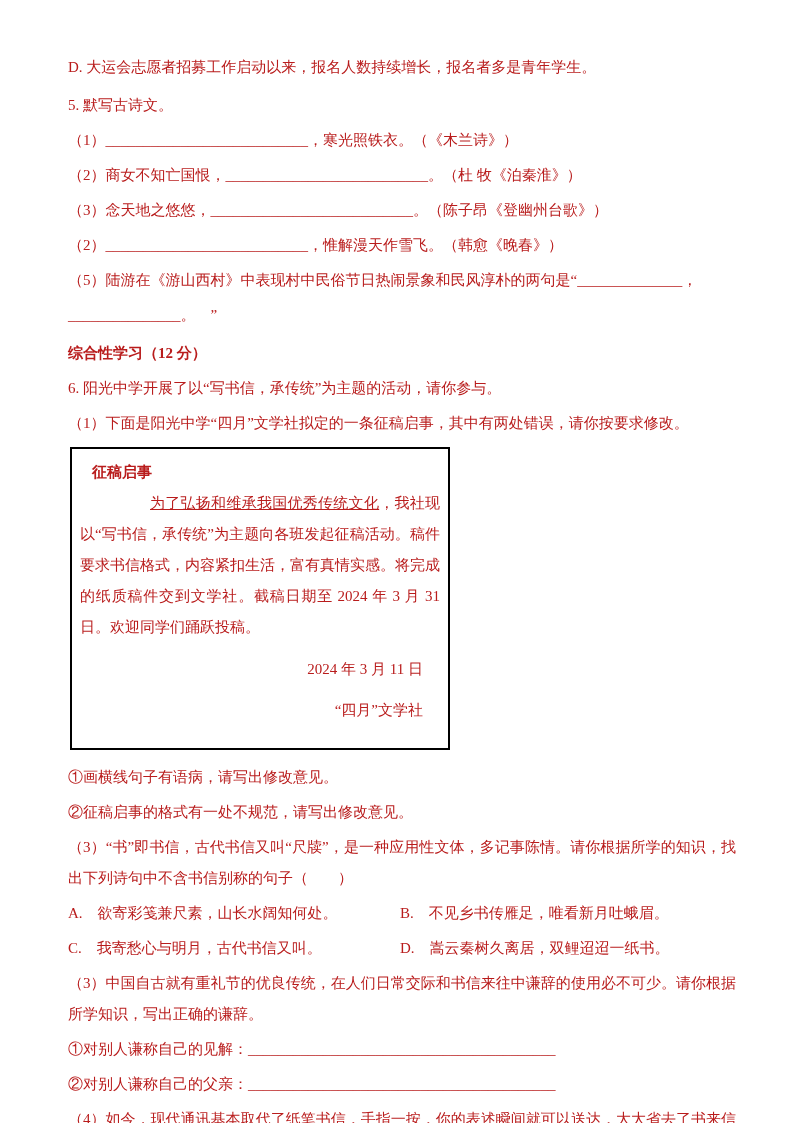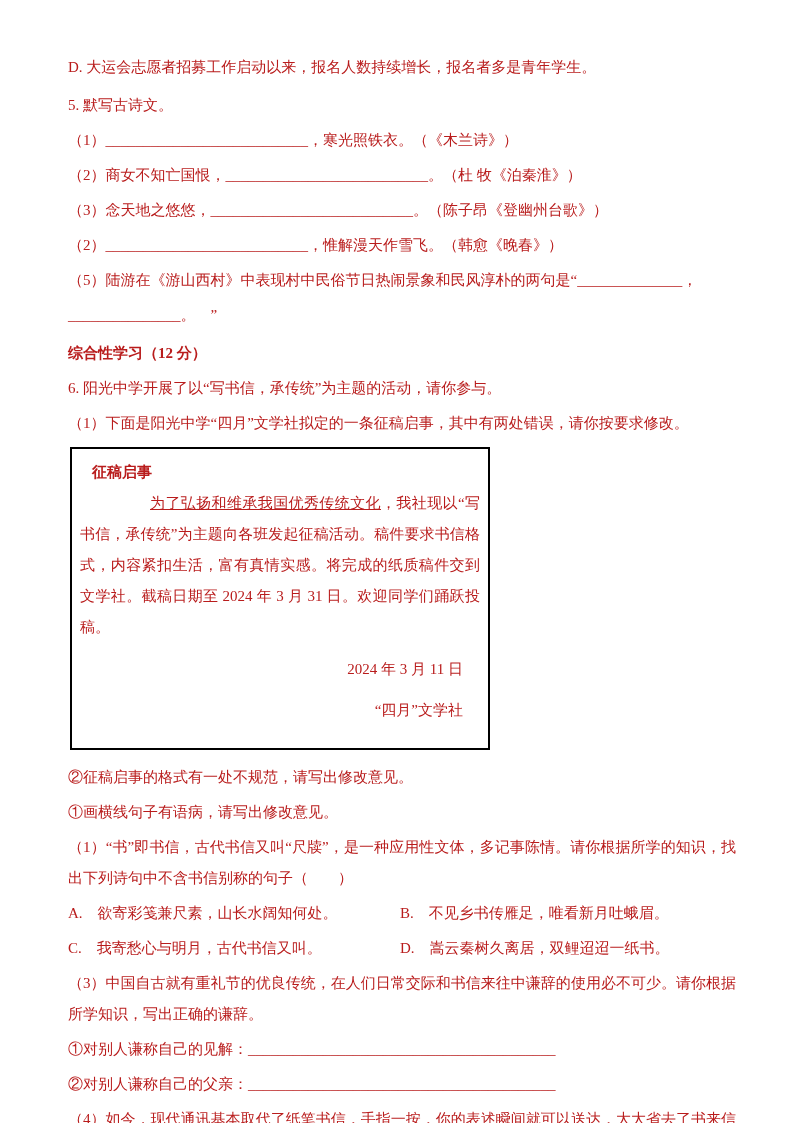--- a/index.html
+++ b/index.html
@@ -21,21 +21,21 @@
     text-align: justify;
   }
   .single { text-align: left; }
   .mt { margin-top: 7px; }
   .section-heading {
     font-weight: bold;
     margin: 7px 0 4px 0;
     line-height: 31px;
   }
   .notice-box {
-    width: 420px;
+    width: 380px;
     box-sizing: border-box;
     border: 2px solid #000000;
     margin: 8px 0 12px 2px;
     padding: 8px 8px 12px 8px;
   }
   .notice-title {
     font-weight: bold;
     line-height: 31px;
     padding-left: 12px;
     margin: 0;
@@ -81,24 +81,24 @@
   <p class="para single">6. 阳光中学开展了以“写书信，承传统”为主题的活动，请你参与。</p>
   <p class="para">（1）下面是阳光中学“四月”文学社拟定的一条征稿启事，其中有两处错误，请你按要求修改。</p>
 
   <div class="notice-box">
     <p class="notice-title">征稿启事</p>
     <p class="notice-body"><span class="underlined">为了弘扬和维承我国优秀传统文化</span><span>，我社现以“写书信，承传统”为主题向各班发起征稿活动。稿件要求书信格式，内容紧扣生活，富有真情实感。将完成的纸质稿件交到文学社。截稿日期至 2024 年 3 月 31 日。欢迎同学们踊跃投稿。</span></p>
     <p class="notice-date">2024 年 3 月 11 日</p>
     <p class="notice-sign">“四月”文学社</p>
   </div>
 
+  <p class="para single">①画横线句子有语病，请写出修改意见。</p>
   <p class="para single">②征稿启事的格式有一处不规范，请写出修改意见。</p>
-  <p class="para single">①画横线句子有语病，请写出修改意见。</p>
 
-  <p class="para">（1）“书”即书信，古代书信又叫“尺牍”，是一种应用性文体，多记事陈情。请你根据所学的知识，找出下列诗句中不含书信别称的句子（　　）</p>
+  <p class="para">（3）“书”即书信，古代书信又叫“尺牍”，是一种应用性文体，多记事陈情。请你根据所学的知识，找出下列诗句中不含书信别称的句子（　　）</p>
 
   <div class="choice-row">
     <span class="left-choice">A.　欲寄彩笺兼尺素，山长水阔知何处。</span>
     <span class="right-choice">B.　不见乡书传雁足，唯看新月吐蛾眉。</span>
   </div>
   <div class="choice-row">
     <span class="left-choice">C.　我寄愁心与明月，古代书信又叫。</span>
     <span class="right-choice">D.　嵩云秦树久离居，双鲤迢迢一纸书。</span>
   </div>
 

